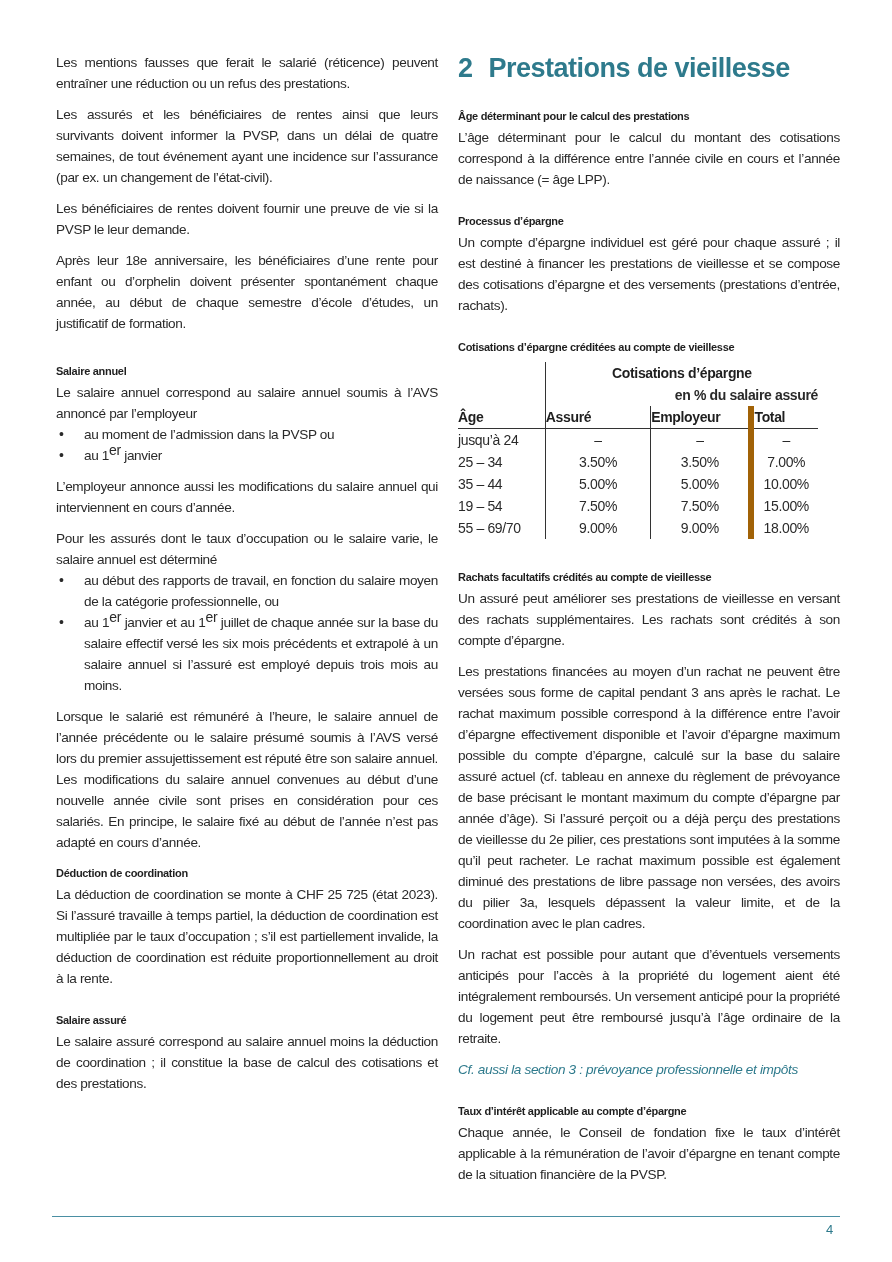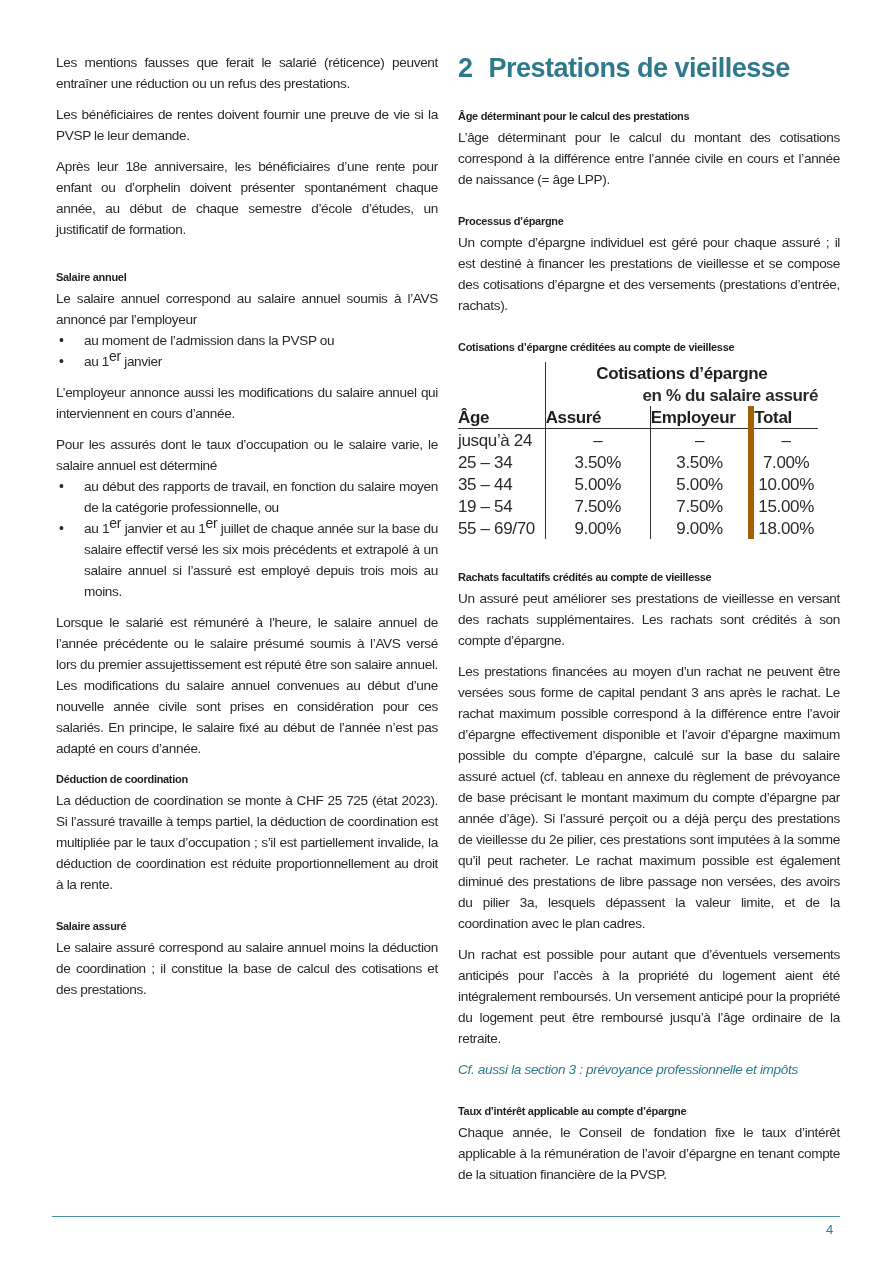--- a/index.html
+++ b/index.html
@@ -35,21 +35,21 @@
     ul.bullets li { position: relative; padding-left: 28px; text-align: justify; }
     ul.bullets li .dot {
       position: absolute; left: 3px; top: 0; font-size: 14px;
     }
     sup { font-size: 14px; line-height: 0; vertical-align: 5px; }
     .link {
       color: #2e7a8c; font-style: italic;
     }
     table.cot {
       border-collapse: collapse; margin-top: 4px; margin-bottom: 28px;
-      font-size: 17px; width: 360px;
+      font-size: 14px; width: 360px;
     }
     table.cot td, table.cot th { padding: 0; height: 22px; }
     table.cot th { font-weight: bold; text-align: left; color: #1f1f1f; }
     .c-age { width: 88px; }
     .c-ass { width: 106px; border-left: 1px solid #333; }
     .c-emp { width: 98px; border-left: 1px solid #333; }
     .c-tot { width: 64px; border-left: 6px solid #a16207; }
     .hdr-span { text-align: center !important; }
     .sub-span { text-align: right; font-weight: bold; }
     .row-head th { border-bottom: 1px solid #333; padding-left: 6px; }
@@ -62,20 +62,21 @@
     .page-num {
       position: absolute; left: 826px; top: 1222px; font-size: 13px;
       color: #2e7a8c; font-family: "Liberation Sans", sans-serif;
     }
   </style>
 </head>
 <body>
 
 <div class="col col-left">
   <p>Les mentions fausses que ferait le salarié (réticence) peuvent entraîner une réduction ou un refus des prestations.</p>
+  <p>Les assurés et les bénéficiaires de rentes ainsi que leurs survivants doivent informer la PVSP, dans un délai de quatre semaines, de tout événement ayant une incidence sur l’assurance (par ex. un changement de l’état-civil).</p>
   <p>Les bénéficiaires de rentes doivent fournir une preuve de vie si la PVSP le leur demande.</p>
   <p>Après leur 18e anniversaire, les bénéficiaires d’une rente pour enfant ou d’orphelin doivent présenter spontanément chaque année, au début de chaque semestre d’école d’études, un justificatif de formation.</p>
 
   <div class="biggap"></div>
   <section>
     <h3>Salaire annuel</h3>
     <p class="nomargin">Le salaire annuel correspond au salaire annuel soumis à l’AVS annoncé par l’employeur</p>
     <ul class="bullets">
       <li><span class="dot">•</span><span>au moment de l’admission dans la PVSP ou</span></li>
       <li><span class="dot">•</span><span>au 1</span><sup>er</sup><span> janvier</span></li>

